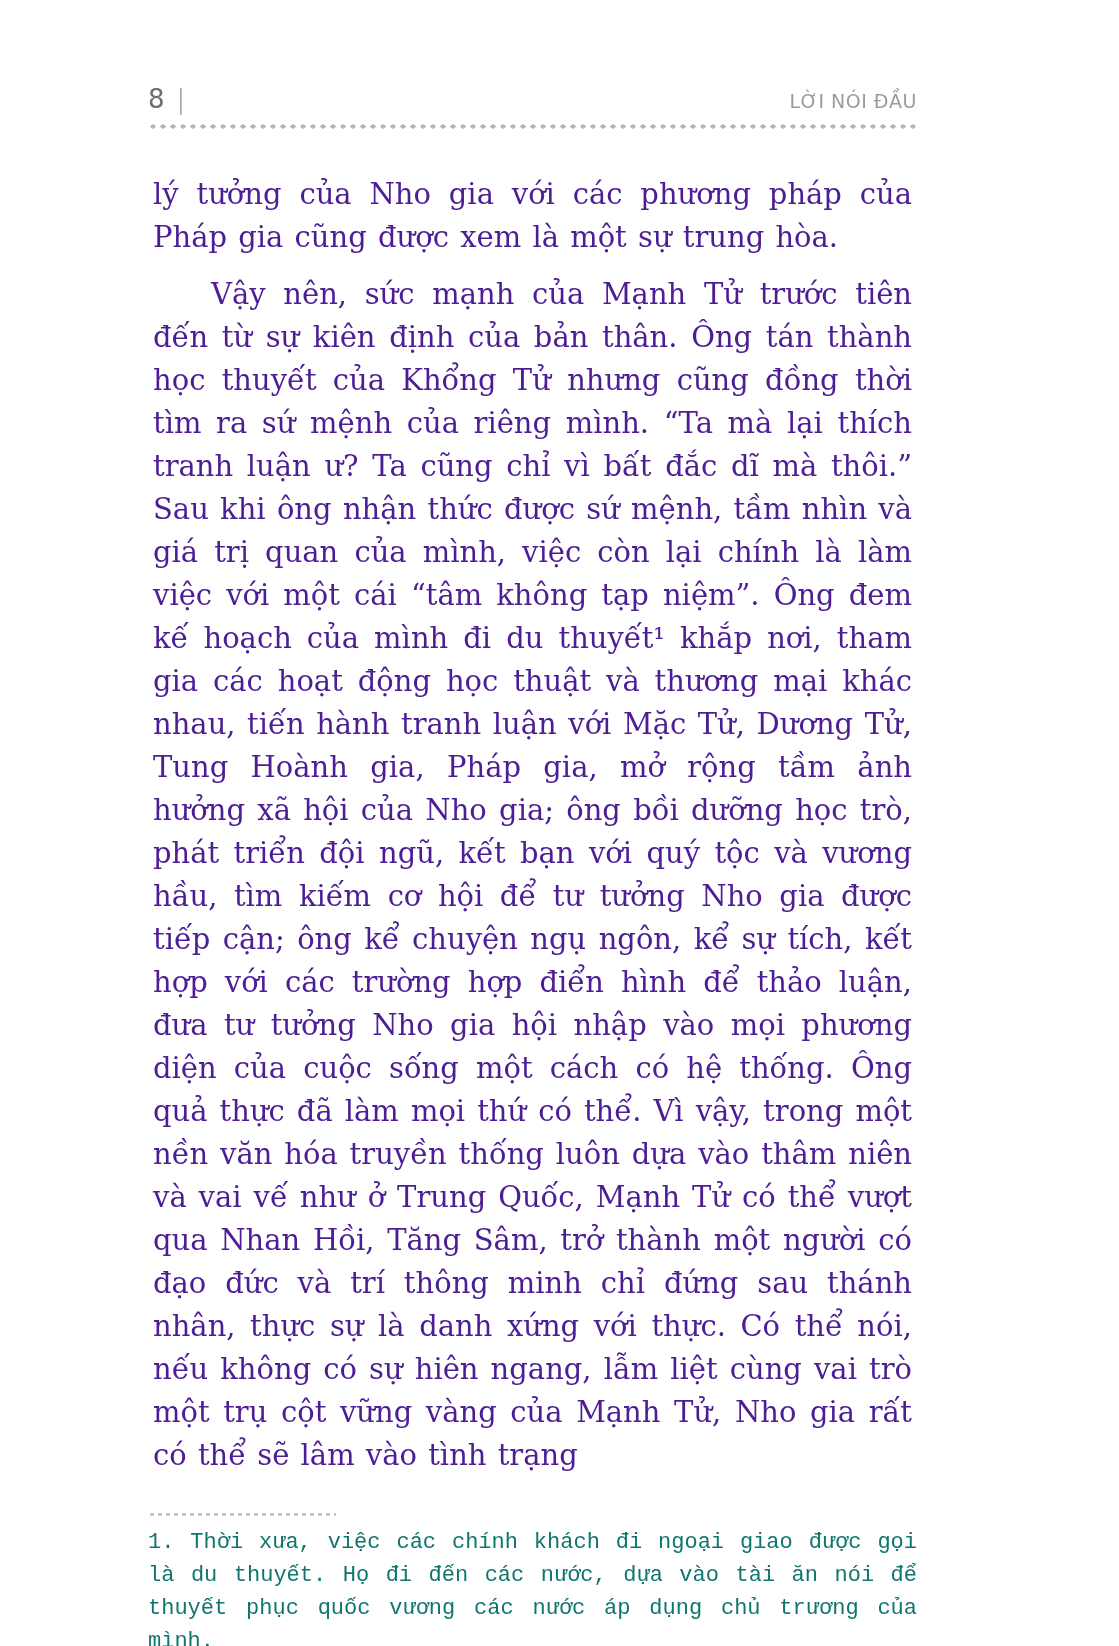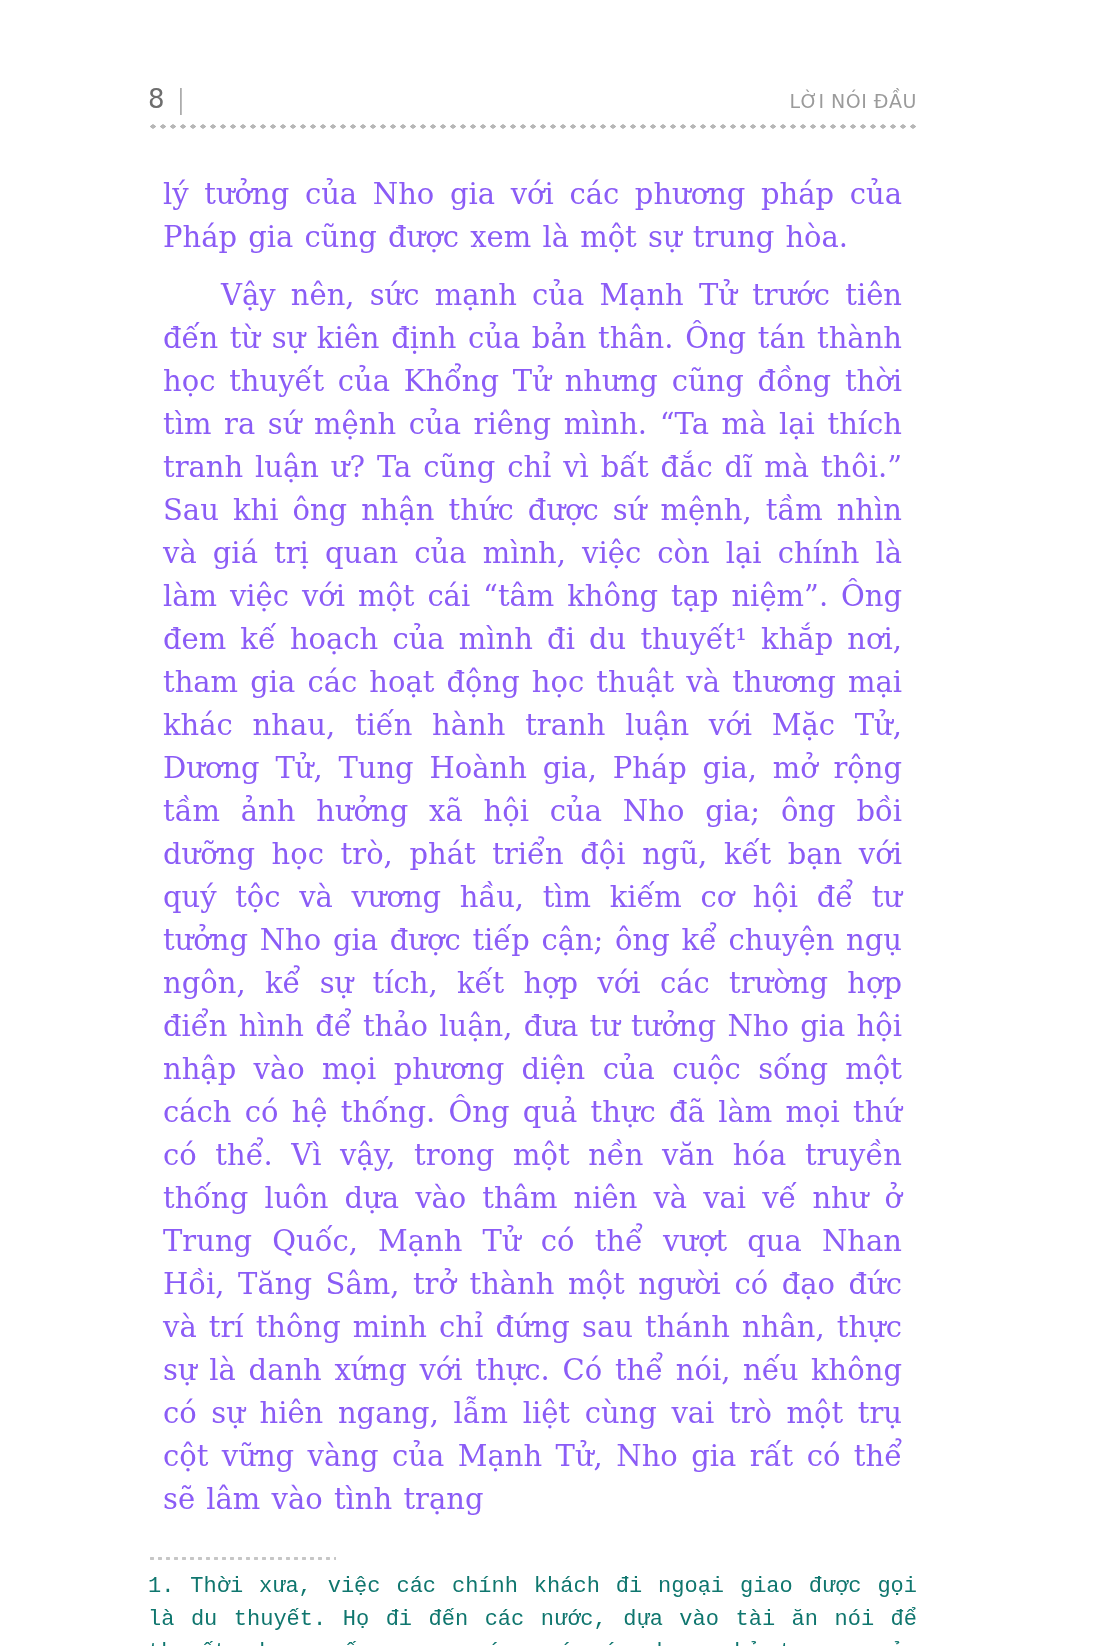--- a/index.html
+++ b/index.html
@@ -58,27 +58,27 @@
     background-image:
       radial-gradient(4.2px 3.2px at 5px 4.5px, #b7b7b7 62%, rgba(183,183,183,0) 68%);
     background-size: 10px 9px;
     background-repeat: repeat-x;
   }
   
   .page-body {
     margin-top: 42px;
   }
   .para {
-    margin: 15px;
+    margin: 5px;
     font-size: 29px;
     line-height: 43px;
     text-align: justify;
     text-justify: inter-word;
     word-spacing: 2px;
-    color: #8b5cf6;
+    color: #4c1d95;
   }
   .para.indented {
     margin-top: 14px;
     text-indent: 58px;
   }
   
   .footnote-section {
     margin-top: 34px;
   }
   .footnote-divider {

